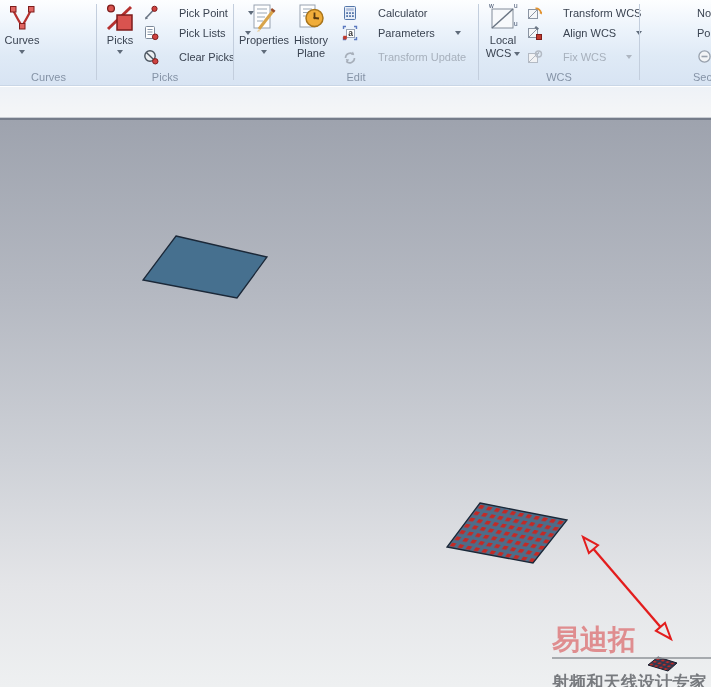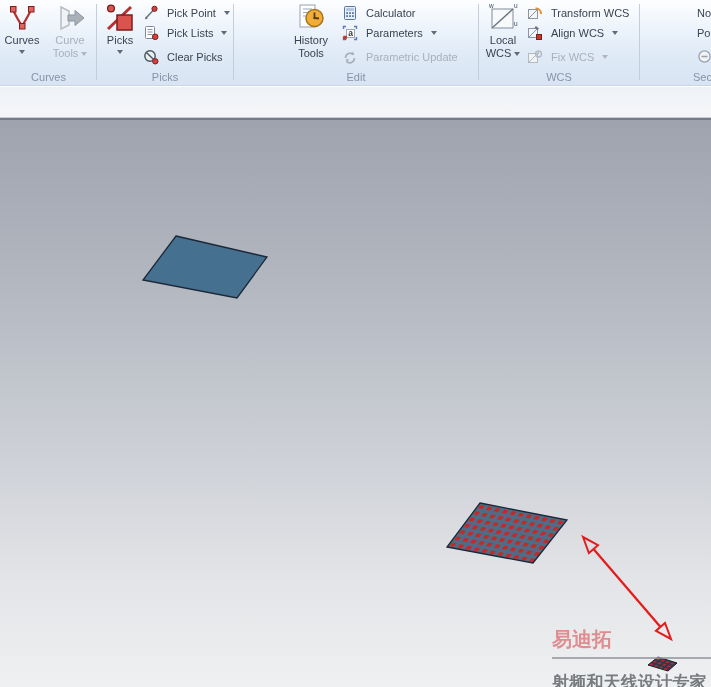--- a/index.html
+++ b/index.html
@@ -20,38 +20,38 @@
   .bigbtn .icon32 { width:32px; height:32px; }
   .bigbtn .blabel { line-height:13px; text-align:center; white-space:nowrap; }
   .caret { display:inline-block; width:0; height:0; border-left:3px solid transparent;
     border-right:3px solid transparent; border-top:4px solid #5f6b7a; vertical-align:middle; }
   .caret.inline { margin-left:3px; }
   .caret.below { margin-top:3px; }
   .disabled { color:#a7b0bc; }
   .disabled .caret { border-top-color:#aeb6c1; }
 
   .smallcol { position:absolute; top:0; }
-  .smallrow { position:absolute; left:0; height:22px; display:flex; align-items:center; gap:8px; white-space:nowrap; }
+  .smallrow { position:absolute; left:0; height:22px; display:flex; align-items:center; gap:20px; white-space:nowrap; }
   .smallrow .icon16 { width:16px; height:16px; flex:0 0 16px; }
   .r1 { top:2px; } .r2 { top:22px; } .r3 { top:46px; }
 
   
   .substrip { position:absolute; top:87px; left:0; width:711px; height:30px;
     background:linear-gradient(180deg,#eef2f7,#f5f6f7); }
   .vborder { position:absolute; top:117px; left:0; width:711px; height:3px;
     background:#767d8a; border-top:1px solid #c9cdd3; }
 
   
   .viewport { position:absolute; top:120px; left:0; width:711px; height:567px;
     background:linear-gradient(180deg,#9ea3ae 0%,#b4b8c1 30%,#ced1d7 60%,#e4e5e8 82%,#eef0f1 100%); }
   .viewport svg { position:absolute; top:0; left:0; }
 
   
   .watermark { position:absolute; left:552px; top:503px; width:159px; pointer-events:none; }
-  .wm-title { display:flex; justify-content:space-between; font-size:20px; font-weight:bold;
+  .wm-title { display:flex; justify-content:space-between; font-size:28px; font-weight:bold;
     line-height:33px; opacity:0.72; white-space:nowrap; }
   .wm-line { border-top:2px solid #95989d; opacity:0.8; margin-top:1px; }
   .wm-sub { font-size:17px; line-height:21px; letter-spacing:0.2px; opacity:0.85;
     white-space:nowrap; margin-top:13px; font-weight:bold; }
 </style>
 </head>
 <body>
 
 <div id="app">
 
@@ -61,28 +61,20 @@
       <div class="bigbtn" style="left:0; width:44px;">
         <svg class="icon32" viewBox="0 0 32 32">
           <path d="M7 8 Q12 18 16 24 Q20 18 25 8" fill="none" stroke="#b5312f" stroke-width="2.2"></path>
           <rect x="4.5" y="4.5" width="5.5" height="5.5" fill="#e06561" stroke="#7e1d1c"></rect>
           <rect x="13.5" y="21.5" width="5.5" height="5.5" fill="#e06561" stroke="#7e1d1c"></rect>
           <rect x="22.5" y="4.5" width="5.5" height="5.5" fill="#e06561" stroke="#7e1d1c"></rect>
         </svg>
         <span class="blabel">Curves</span>
         <span class="caret below"></span>
       </div>
-      <div class="bigbtn disabled" style="left:46px; width:48px;">
-        <svg class="icon32" viewBox="0 0 32 32">
-          <path d="M7 5 L15 9 V23 L7 27 Z" fill="#f1f2f4" stroke="#b8bdc4" stroke-width="1.5"></path>
-          <path d="M14 13 h7 v-4.5 l9 7.5 -9 7.5 V19 h-7 z" fill="#aab0b8" stroke="#8f959d"></path>
-        </svg>
-        <span class="blabel">Curve</span>
-        <span class="blabel"><span>Tools</span><span class="caret inline"></span></span>
-      </div>
       <div class="rgroup-label">Curves</div>
     </div>
     <div class="rsep" style="left:96px;"></div>
 
     <div class="rgroup" style="left:97px; width:136px;">
       <div class="bigbtn" style="left:1px; width:44px;">
         <svg class="icon32" viewBox="0 0 32 32">
           <circle cx="7" cy="6.5" r="3.4" fill="#d9534f" stroke="#7e1d1c" stroke-width="1.3"></circle>
           <line x1="4" y1="27" x2="27" y2="5" stroke="#b5312f" stroke-width="3"></line>
           <rect x="13" y="13" width="15" height="15" fill="#d9534f" stroke="#7e1d1c" stroke-width="1.5"></rect>
@@ -118,33 +110,47 @@
             <circle cx="12.3" cy="12.3" r="2.7" fill="#cf4240" stroke="#7e1d1c"></circle>
           </svg>
           <span>Clear Picks</span>
         </div>
       </div>
       <div class="rgroup-label">Picks</div>
     </div>
     <div class="rsep" style="left:233px;"></div>
 
     <div class="rgroup" style="left:234px; width:244px;">
+      <div class="bigbtn" style="left:6px; width:48px;">
+        <svg class="icon32" viewBox="0 0 32 32">
+          <rect x="6" y="3" width="16" height="23" fill="#fefefe" stroke="#97a2b0"></rect>
+          <line x1="9" y1="7" x2="19" y2="7" stroke="#9aa7b5"></line>
+          <line x1="9" y1="11" x2="19" y2="11" stroke="#9aa7b5"></line>
+          <line x1="9" y1="15" x2="17" y2="15" stroke="#9aa7b5"></line>
+          <line x1="9" y1="19" x2="15" y2="19" stroke="#9aa7b5"></line>
+          <line x1="11" y1="27" x2="25" y2="9" stroke="#d8a44a" stroke-width="3"></line>
+          <path d="M24 6 l3.5 2.7 -1.6 2 -3.4-2.8 z" fill="#9c4f2c"></path>
+          <path d="M11 27 l-2.2 2.8 3.4-.6 z" fill="#e8cfa0"></path>
+        </svg>
+        <span class="blabel">Properties</span>
+        <span class="caret below"></span>
+      </div>
       <div class="bigbtn" style="left:52px; width:50px;">
         <svg class="icon32" viewBox="0 0 32 32">
           <rect x="5" y="3" width="15" height="22" fill="#fefefe" stroke="#97a2b0"></rect>
           <line x1="8" y1="7" x2="17" y2="7" stroke="#9aa7b5"></line>
           <line x1="8" y1="10.5" x2="17" y2="10.5" stroke="#9aa7b5"></line>
           <line x1="8" y1="14" x2="14" y2="14" stroke="#9aa7b5"></line>
           <circle cx="19.5" cy="16" r="8.5" fill="#f0ad3a" stroke="#a8741a" stroke-width="1.5"></circle>
           <line x1="19.5" y1="16" x2="19.5" y2="10.5" stroke="#5a3a10" stroke-width="1.8"></line>
           <line x1="19.5" y1="16" x2="24" y2="16.5" stroke="#5a3a10" stroke-width="1.8"></line>
           <circle cx="19.5" cy="16" r="1.2" fill="#5a3a10"></circle>
         </svg>
         <span class="blabel">History</span>
-        <span class="blabel">Tools</span>
+        <span class="blabel">Plane</span>
       </div>
       <div class="smallcol" style="left:108px;">
         <div class="smallrow r1">
           <svg class="icon16" viewBox="0 0 16 16">
             <rect x="2.5" y="1.5" width="11" height="13" rx="1" fill="#e8eef7" stroke="#5577aa"></rect>
             <rect x="4.2" y="3.2" width="7.6" height="2.6" fill="#aebedb"></rect>
             <g fill="#5577aa">
               <rect x="4.2" y="7.2" width="1.8" height="1.8"></rect>
                 <rect x="7.1" y="7.2" width="1.8" height="1.8"></rect>
                 <rect x="10" y="7.2" width="1.8" height="1.8"></rect>
@@ -165,21 +171,21 @@
           <span>Parameters</span>
           <span class="caret"></span>
         </div>
         <div class="smallrow r3 disabled">
           <svg class="icon16" viewBox="0 0 16 16">
             <path d="M3.5 9 a4.8 4.8 0 0 1 8.2-3.4" fill="none" stroke="#a7afba" stroke-width="1.6"></path>
             <path d="M12.5 9 a4.8 4.8 0 0 1 -8.2 3.4" fill="none" stroke="#a7afba" stroke-width="1.6"></path>
             <path d="M11 2.5 l1.2 3.4 -3.4-.4 z" fill="#a7afba"></path>
             <path d="M5 13.5 l-1.2-3.4 3.4.4 z" fill="#a7afba"></path>
           </svg>
-          <span>Parametric Update</span>
+          <span>Transform Update</span>
         </div>
       </div>
       <div class="rgroup-label">Edit</div>
     </div>
     <div class="rsep" style="left:478px;"></div>
 
     <div class="rgroup" style="left:479px; width:160px;">
       <div class="bigbtn" style="left:2px; width:44px;">
         <svg class="icon32" viewBox="0 0 32 32">
           <rect x="5" y="7" width="21" height="19" fill="#f7f9fb" stroke="#828c99"></rect>

